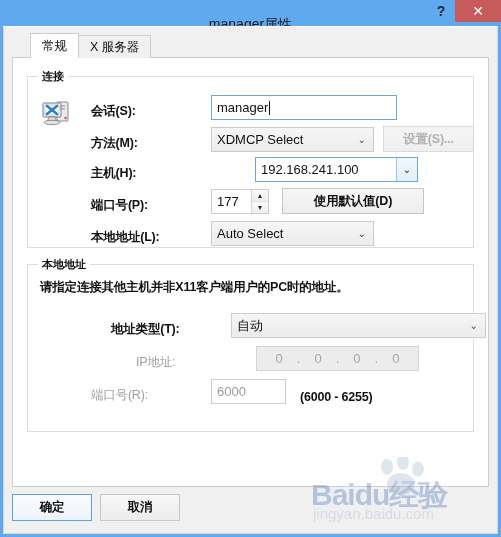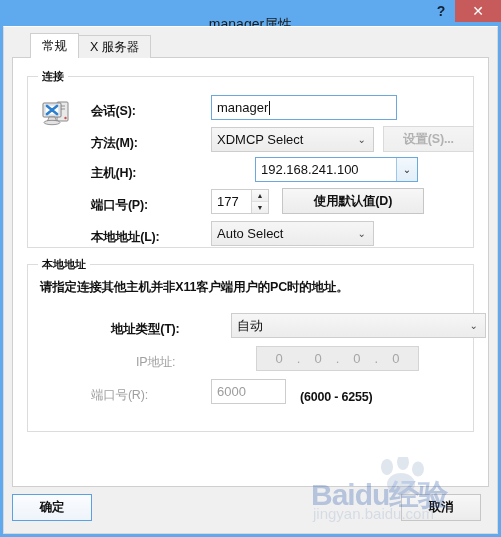--- a/index.html
+++ b/index.html
@@ -278,21 +278,22 @@
     color: #111;
     font-weight: bold;
     letter-spacing: -0.2px;
   }
 
   
   .footer {
     flex: 0 0 40px;
     display: flex;
     align-items: center;
-    justify-content: space-between;
+    justify-content: flex-start;
+    gap: 8px;
     padding: 0 8px 0 0;
   }
   .footer .button { width: 80px; height: 27px; }
   .footer .button.default {
     border: 1px solid #5ba0e0;
     background: linear-gradient(#fbfcfe, #eef4fb);
   }
 
   
   .watermark {

